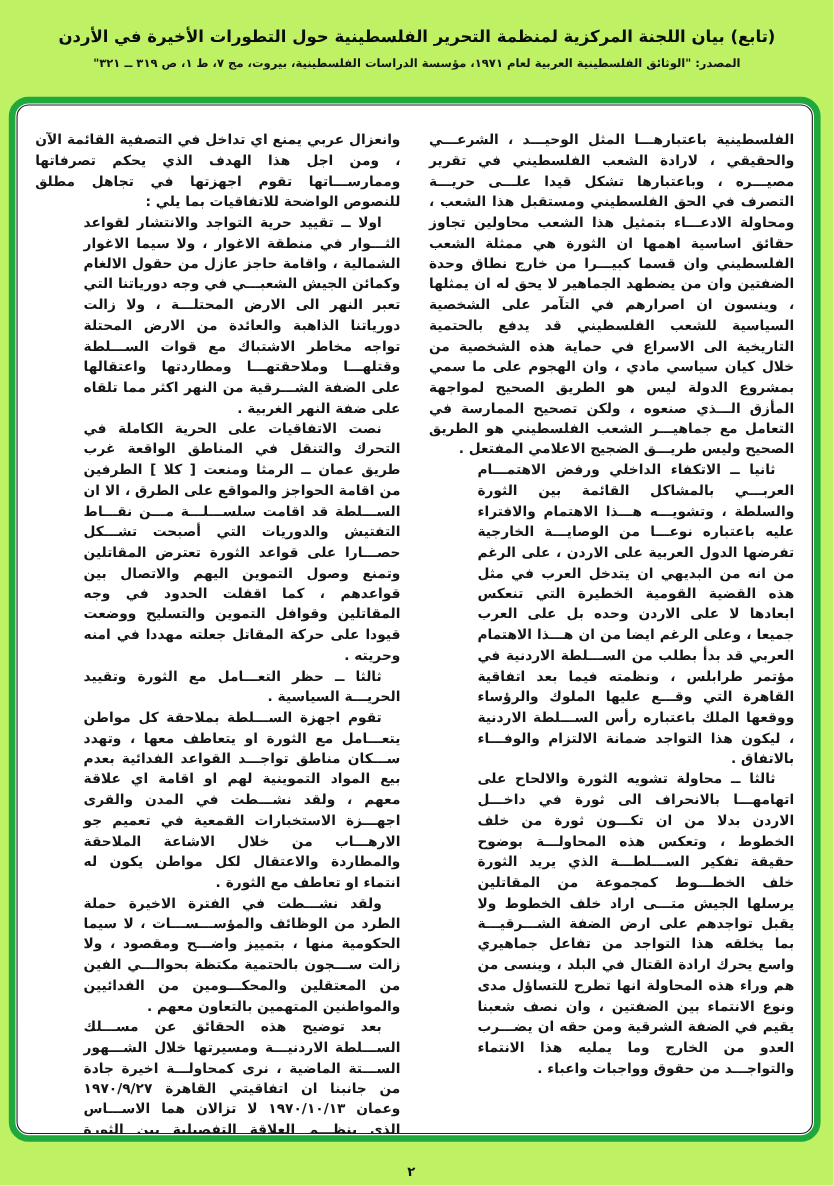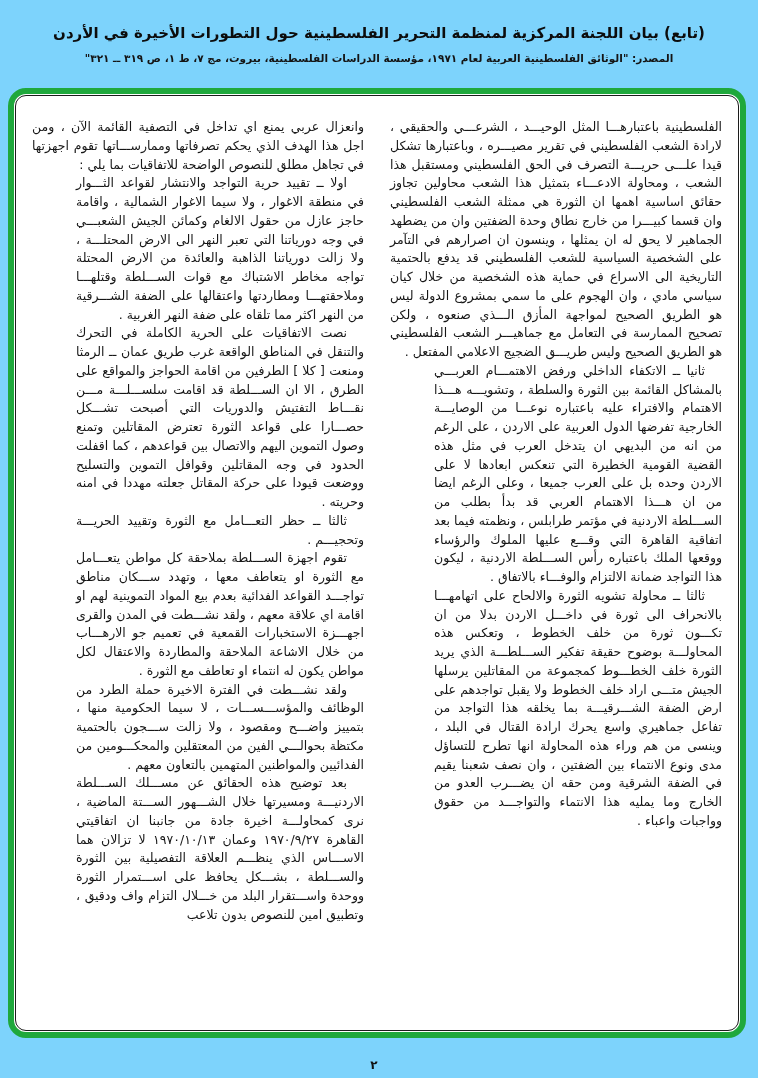--- a/index.html
+++ b/index.html
@@ -1,39 +1,39 @@
 <!DOCTYPE html>
 <html lang="ar"><head>
 <meta charset="utf-8">
 <style>
   html,body{margin:0;padding:0;}
   body{
     width:758px;height:1078px;background:#ffffff;
     font-family:"DejaVu Sans", sans-serif;
     -webkit-font-smoothing:antialiased;
   }
-  .page{position:relative;width:758px;height:1078px;background:#7dd3fc;overflow:hidden;}
+  .page{position:relative;width:758px;height:1078px;background:#bef264;overflow:hidden;}
 
   .hdr{direction:rtl;text-align:center;padding-top:24px;}
   .title{font-size:15px;font-weight:bold;color:#0c0c0c;letter-spacing:0;}
   .source{font-size:10.5px;font-weight:bold;color:#141414;margin-top:10px;}
 
   .frame{
     position:absolute;left:8px;top:88px;width:738px;height:950px;
     box-sizing:border-box;border:6px solid #1fa83c;border-radius:18px;background:#ffffff;
   }
   .frame-inner{
     position:absolute;inset:1px;border:1px solid #1c1c1c;border-radius:11px;
     box-sizing:border-box;padding:22px 16px 8px 16px;overflow:hidden;
   }
   .columns{display:flex;direction:rtl;gap:26px;height:100%;}
   .col{
     flex:1;direction:rtl;unicode-bidi:embed;
     text-align:justify;font-size:12.5px;line-height:1.5;
-    font-weight:normal;color:#161616;
+    font-weight:bold;color:#161616;
   }
   .col p{margin:0;}
   .col p.ind{text-indent:17px;margin-left:44px;}
 
   .page-number{
     position:absolute;left:0;right:10px;bottom:6px;text-align:center;
     font-size:12px;font-weight:bold;color:#111;direction:rtl;
   }
 </style>
 </head>
@@ -53,21 +53,21 @@
         <section class="col">
           <p>الفلسطينية باعتبارهـــا المثل الوحيـــد ، الشرعـــي والحقيقي ، لارادة الشعب الفلسطيني في تقرير مصيـــره ، وباعتبارها تشكل قيدا علـــى حريـــة التصرف في الحق الفلسطيني ومستقبل هذا الشعب ، ومحاولة الادعـــاء بتمثيل هذا الشعب محاولين تجاوز حقائق اساسية اهمها ان الثورة هي ممثلة الشعب الفلسطيني وان قسما كبيـــرا من خارج نطاق وحدة الضفتين وان من يضطهد الجماهير لا يحق له ان يمثلها ، وينسون ان اصرارهم في التآمر على الشخصية السياسية للشعب الفلسطيني قد يدفع بالحتمية التاريخية الى الاسراع في حماية هذه الشخصية من خلال كيان سياسي مادي ، وان الهجوم على ما سمي بمشروع الدولة ليس هو الطريق الصحيح لمواجهة المأزق الـــذي صنعوه ، ولكن تصحيح الممارسة في التعامل مع جماهيـــر الشعب الفلسطيني هو الطريق الصحيح وليس طريـــق الضجيج الاعلامي المفتعل .</p>
           <p class="ind">ثانيا ــ الاتكفاء الداخلي ورفض الاهتمـــام العربـــي بالمشاكل القائمة بين الثورة والسلطة ، وتشويـــه هـــذا الاهتمام والافتراء عليه باعتباره نوعـــا من الوصايـــة الخارجية تفرضها الدول العربية على الاردن ، على الرغم من انه من البديهي ان يتدخل العرب في مثل هذه القضية القومية الخطيرة التي تنعكس ابعادها لا على الاردن وحده بل على العرب جميعا ، وعلى الرغم ايضا من ان هـــذا الاهتمام العربي قد بدأ بطلب من الســـلطة الاردنية في مؤتمر طرابلس ، ونظمته فيما بعد اتفاقية القاهرة التي وقـــع عليها الملوك والرؤساء ووقعها الملك باعتباره رأس الســـلطة الاردنية ، ليكون هذا التواجد ضمانة الالتزام والوفـــاء بالاتفاق .</p>
           <p class="ind">ثالثا ــ محاولة تشويه الثورة والالحاح على اتهامهـــا بالانحراف الى ثورة في داخـــل الاردن بدلا من ان تكـــون ثورة من خلف الخطوط ، وتعكس هذه المحاولـــة بوضوح حقيقة تفكير الســـلطـــة الذي يريد الثورة خلف الخطـــوط كمجموعة من المقاتلين يرسلها الجيش متـــى اراد خلف الخطوط ولا يقبل تواجدهم على ارض الضفة الشـــرقيـــة بما يخلقه هذا التواجد من تفاعل جماهيري واسع يحرك ارادة القتال في البلد ، وينسى من هم وراء هذه المحاولة انها تطرح للتساؤل مدى ونوع الانتماء بين الضفتين ، وان نصف شعبنا يقيم في الضفة الشرقية ومن حقه ان يضـــرب العدو من الخارج وما يمليه هذا الانتماء والتواجـــد من حقوق وواجبات واعباء .</p>
         </section>
 
         <section class="col">
           <p>وانعزال عربي يمنع اي تداخل في التصفية القائمة الآن ، ومن اجل هذا الهدف الذي يحكم تصرفاتها وممارســـاتها تقوم اجهزتها في تجاهل مطلق للنصوص الواضحة للاتفاقيات بما يلي :</p>
           <p class="ind">اولا ــ تقييد حرية التواجد والانتشار لقواعد الثـــوار في منطقة الاغوار ، ولا سيما الاغوار الشمالية ، واقامة حاجز عازل من حقول الالغام وكمائن الجيش الشعبـــي في وجه دورياتنا التي تعبر النهر الى الارض المحتلـــة ، ولا زالت دورياتنا الذاهبة والعائدة من الارض المحتلة تواجه مخاطر الاشتباك مع قوات الســـلطة وقتلهـــا وملاحقتهـــا ومطاردتها واعتقالها على الضفة الشـــرقية من النهر اكثر مما تلقاه على ضفة النهر الغربية .</p>
           <p class="ind">نصت الاتفاقيات على الحرية الكاملة في التحرك والتنقل في المناطق الواقعة غرب طريق عمان ــ الرمثا ومنعت [ كلا ] الطرفين من اقامة الحواجز والمواقع على الطرق ، الا ان الســـلطة قد اقامت سلســـلـــة مـــن نقـــاط التفتيش والدوريات التي أصبحت تشـــكل حصـــارا على قواعد الثورة تعترض المقاتلين وتمنع وصول التموين اليهم والاتصال بين قواعدهم ، كما اقفلت الحدود في وجه المقاتلين وقوافل التموين والتسليح ووضعت قيودا على حركة المقاتل جعلته مهددا في امنه وحريته .</p>
-          <p class="ind">ثالثا ــ حظر التعـــامل مع الثورة وتقييد الحريـــة وتحجيـــم .</p>
+          <p class="ind">ثالثا ــ حظر التعـــامل مع الثورة وتقييد الحريـــة السياسية .</p>
           <p class="ind">تقوم اجهزة الســـلطة بملاحقة كل مواطن يتعـــامل مع الثورة او يتعاطف معها ، وتهدد ســـكان مناطق تواجـــد القواعد الفدائية بعدم بيع المواد التموينية لهم او اقامة اي علاقة معهم ، ولقد نشـــطت في المدن والقرى اجهـــزة الاستخبارات القمعية في تعميم جو الارهـــاب من خلال الاشاعة الملاحقة والمطاردة والاعتقال لكل مواطن يكون له انتماء او تعاطف مع الثورة .</p>
           <p class="ind">ولقد نشـــطت في الفترة الاخيرة حملة الطرد من الوظائف والمؤســـســـات ، لا سيما الحكومية منها ، بتمييز واضـــح ومقصود ، ولا زالت ســـجون بالحتمية مكتظة بحوالـــي الفين من المعتقلين والمحكـــومين من الفدائيين والمواطنين المتهمين بالتعاون معهم .</p>
           <p class="ind">بعد توضيح هذه الحقائق عن مســـلك الســـلطة الاردنيـــة ومسيرتها خلال الشـــهور الســـتة الماضية ، نرى كمحاولـــة اخيرة جادة من جانبنا ان اتفاقيتي القاهرة ١٩٧٠/٩/٢٧ وعمان ١٩٧٠/١٠/١٣ لا تزالان هما الاســـاس الذي ينظـــم العلاقة التفصيلية بين الثورة والســـلطة ، بشـــكل يحافظ على اســـتمرار الثورة ووحدة واســـتقرار البلد من خـــلال التزام واف ودقيق ، وتطبيق امين للنصوص بدون تلاعب</p>
         </section>
 
       </div>
     </div>
   </div>
 
   <div class="page-number">٢</div>

